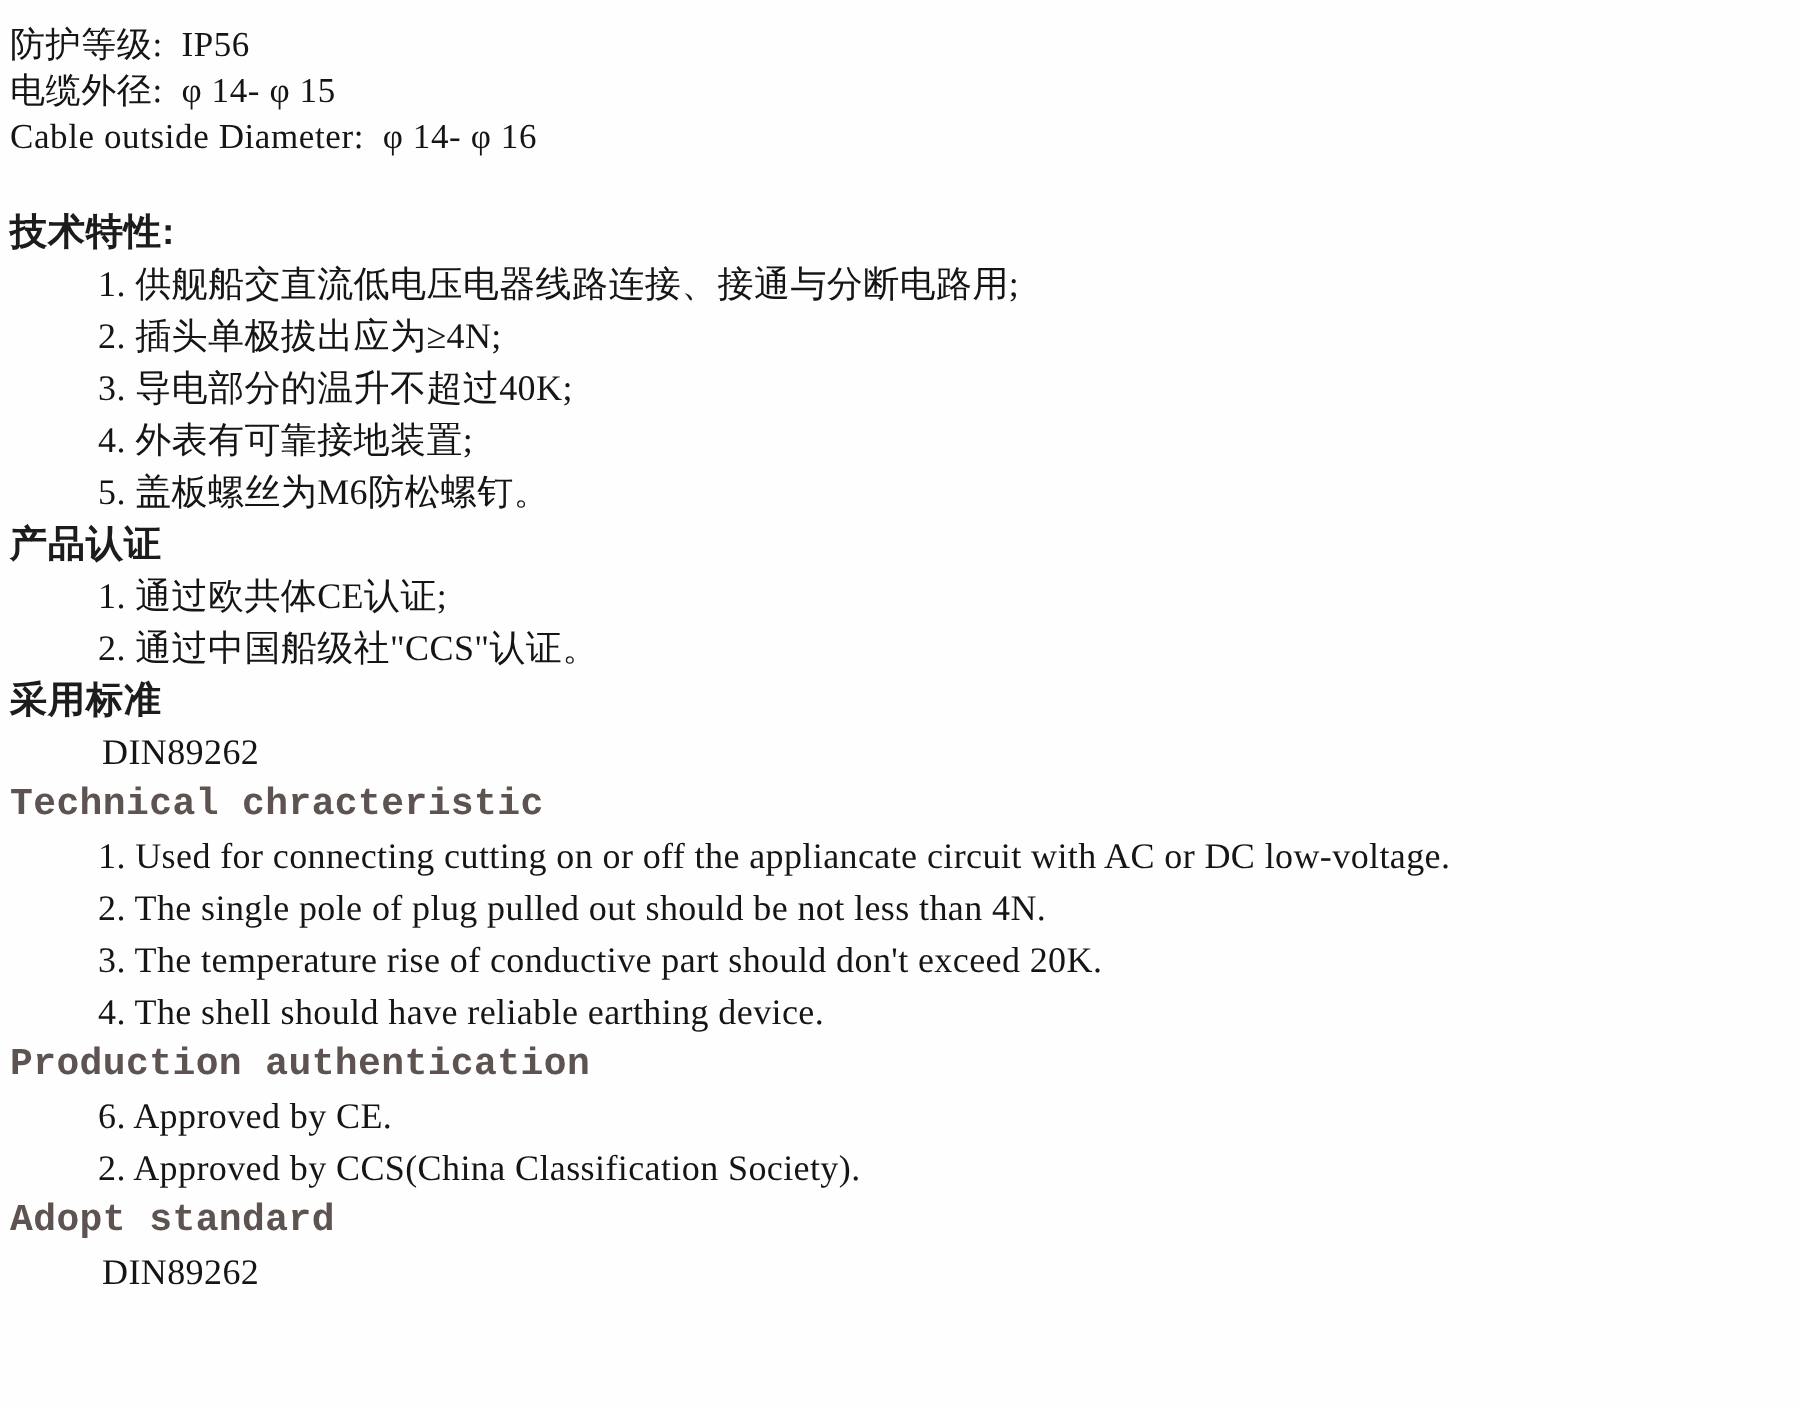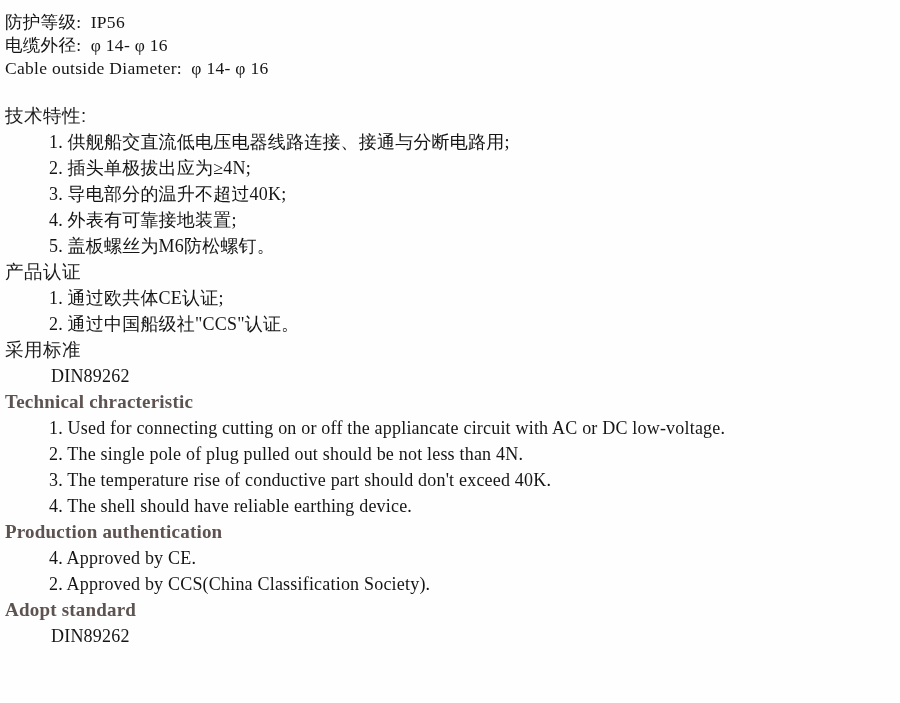--- a/index.html
+++ b/index.html
@@ -22,28 +22,28 @@
   }
   .spec-line {
     font-size: 17.5px;
     line-height: 23px;
     letter-spacing: 0.3px;
     white-space: pre;
   }
   .body-block { margin-top: 23px; }
   .heading-cn {
     font-family: "Liberation Sans", sans-serif;
-    font-weight: normal;
+    font-weight: bold;
     font-size: 18.5px;
     line-height: 26px;
     color: var(--heading-cn-color);
     letter-spacing: 0.5px;
   }
   .heading-en {
-    font-family: Liberation Serif, serif;
+    font-family: Liberation Mono, monospace;
     font-weight: bold;
     font-size: 19px;
     line-height: 26px;
     color: var(--heading-en-color);
     letter-spacing: 0.2px;
   }
   .item {
     font-size: 18px;
     line-height: 26px;
     padding-left: 44px;
@@ -51,21 +51,21 @@
   }
   .item.plain { padding-left: 46px; }
 </style>
 </head>
 <body>
 
 <div class="page">
 
   <div>
     <div class="spec-line">防护等级:  IP56</div>
-    <div class="spec-line">电缆外径:  φ 14- φ 16</div>
+    <div class="spec-line">电缆外径:  φ 14- φ 15</div>
     <div class="spec-line">Cable outside Diameter:  φ 14- φ 16</div>
   </div>
 
   <div class="body-block">
 
     <div class="heading-cn">技术特性:</div>
     <div class="item">1. 供舰船交直流低电压电器线路连接、接通与分断电路用;</div>
     <div class="item">2. 插头单极拔出应为≥4N;</div>
     <div class="item">3. 导电部分的温升不超过40K;</div>
     <div class="item">4. 外表有可靠接地装置;</div>
@@ -74,24 +74,24 @@
     <div class="heading-cn">产品认证</div>
     <div class="item">1. 通过欧共体CE认证;</div>
     <div class="item">2. 通过中国船级社"CCS"认证。</div>
 
     <div class="heading-cn">采用标准</div>
     <div class="item plain">DIN89262</div>
 
     <div class="heading-en">Technical chracteristic</div>
     <div class="item">1. Used for connecting cutting on or off the appliancate circuit with AC or DC low-voltage.</div>
     <div class="item">2. The single pole of plug pulled out should be not less than 4N.</div>
-    <div class="item">3. The temperature rise of conductive part should don't exceed 40K.</div>
+    <div class="item">3. The temperature rise of conductive part should don't exceed 20K.</div>
     <div class="item">4. The shell should have reliable earthing device.</div>
 
     <div class="heading-en">Production authentication</div>
-    <div class="item">4. Approved by CE.</div>
+    <div class="item">6. Approved by CE.</div>
     <div class="item">2. Approved by CCS(China Classification Society).</div>
 
     <div class="heading-en">Adopt standard</div>
     <div class="item plain">DIN89262</div>
 
   </div>
 </div>
 
 </body></html>

